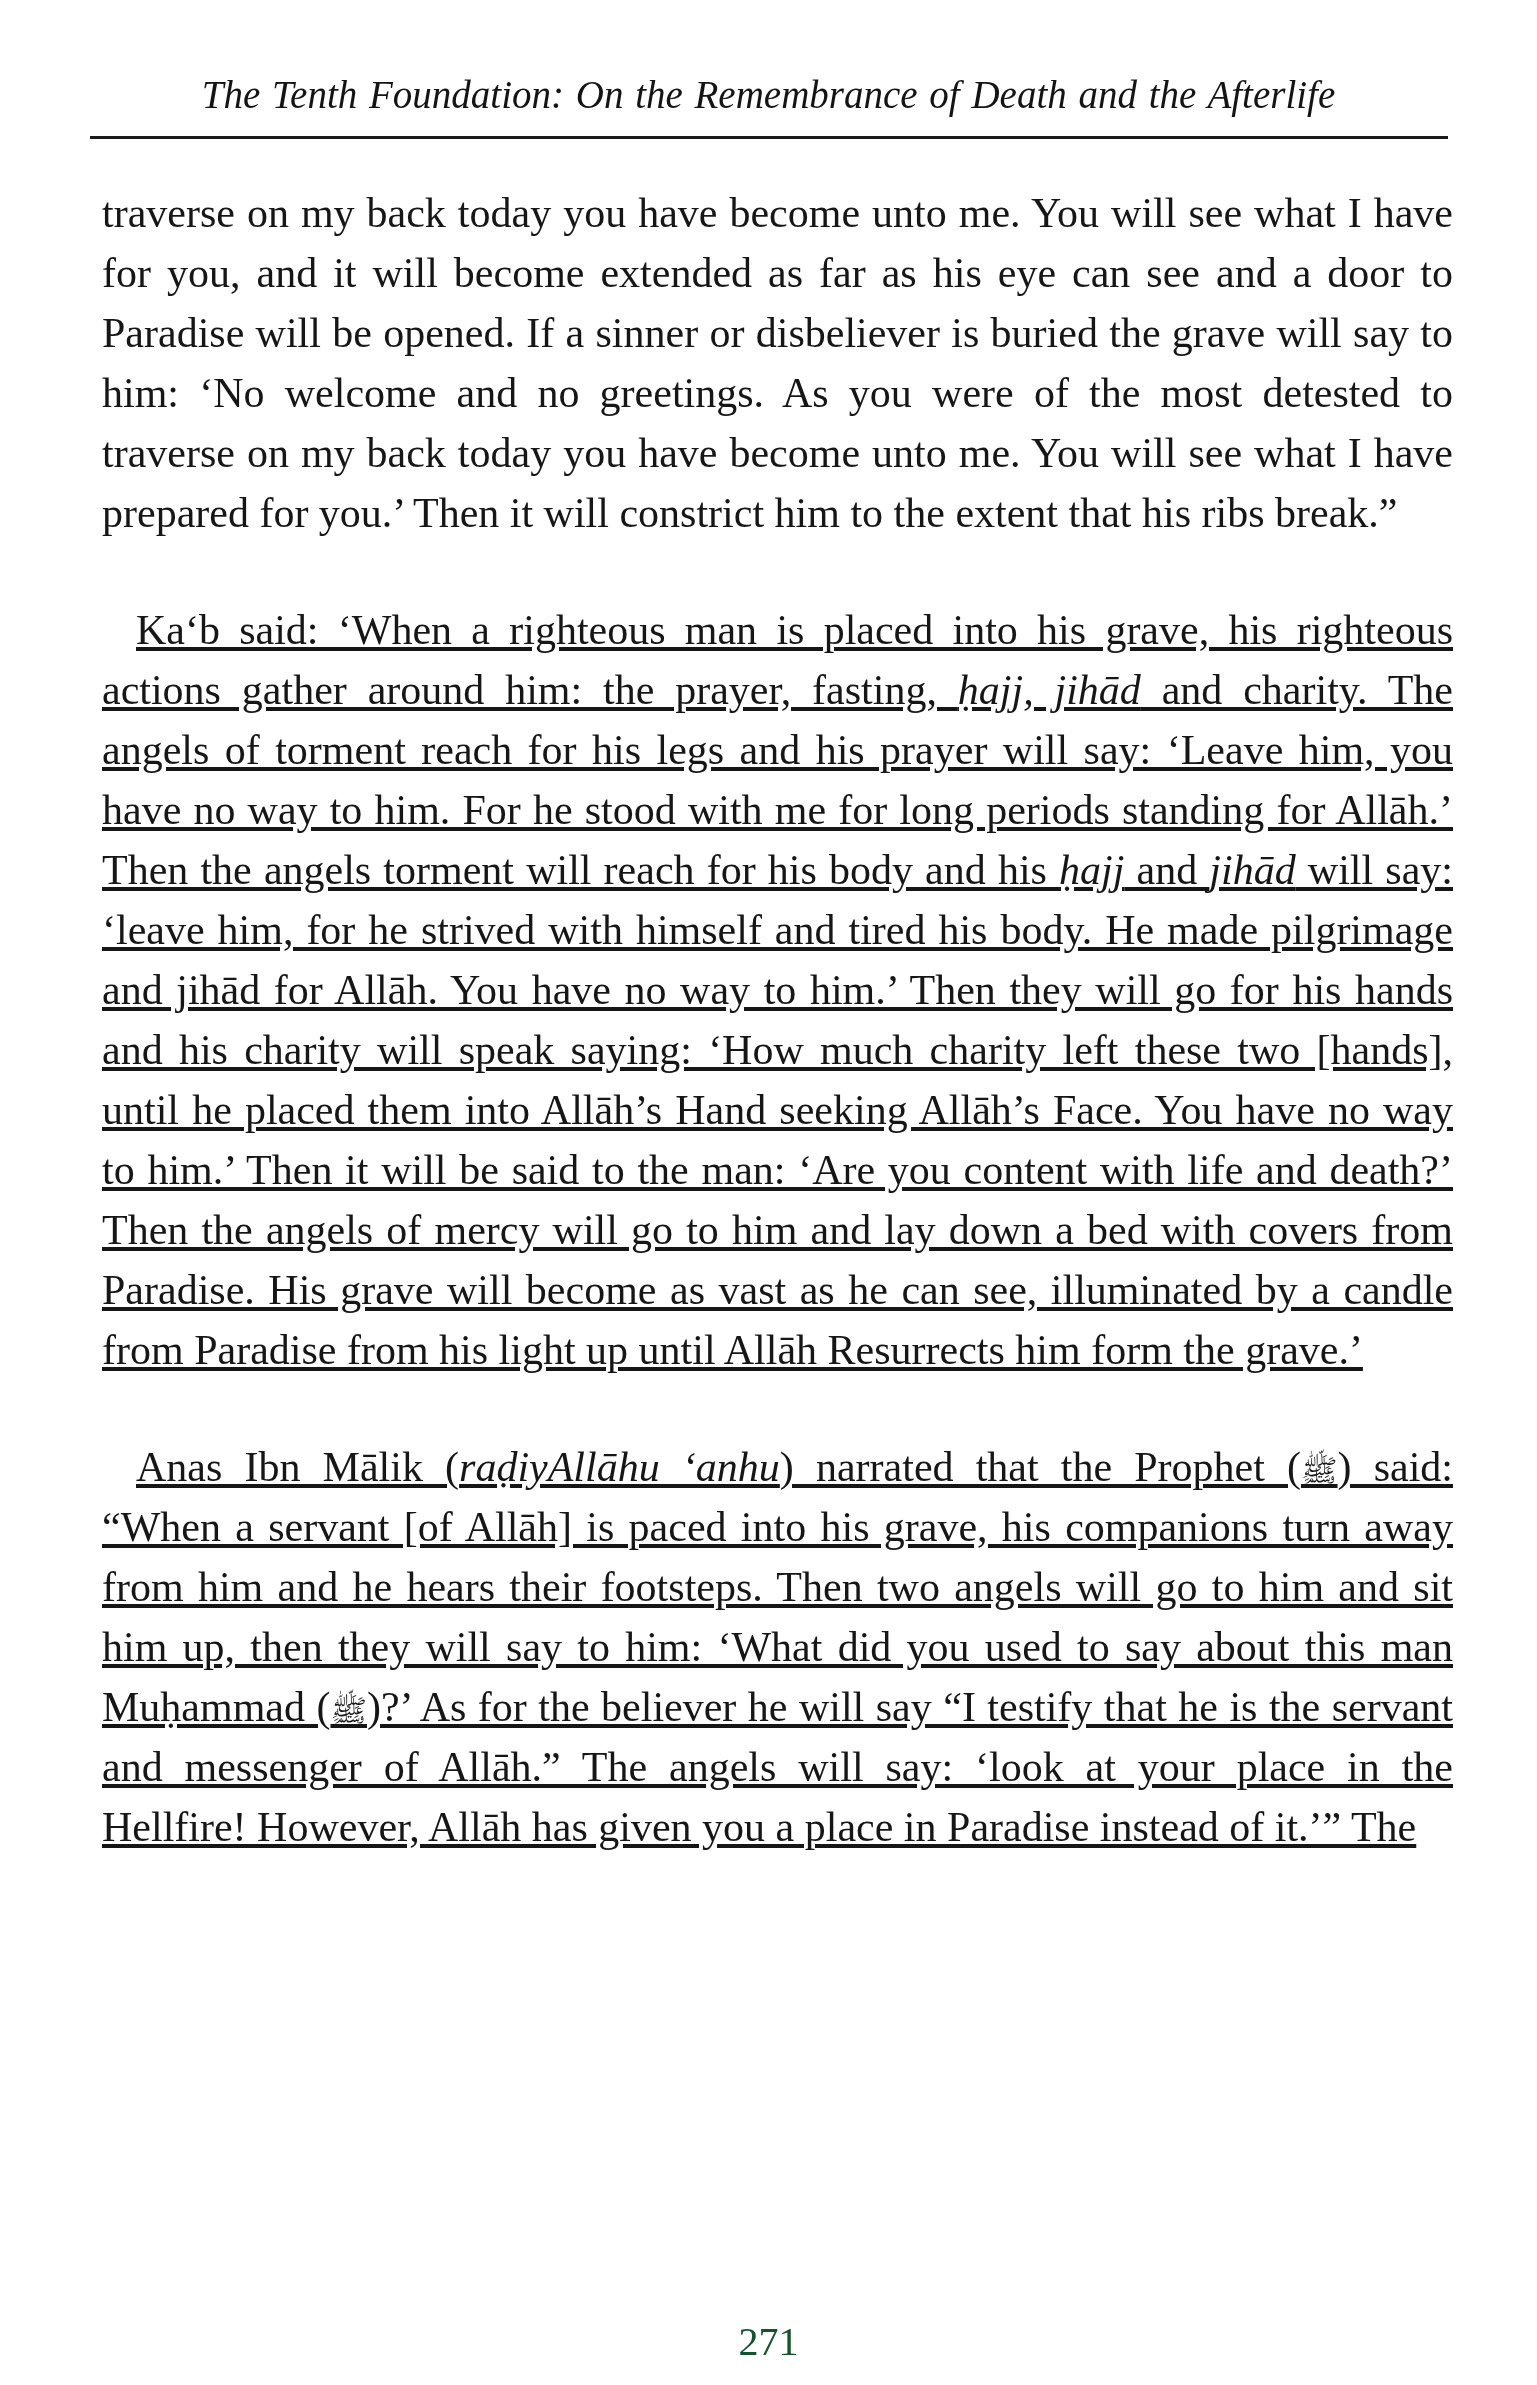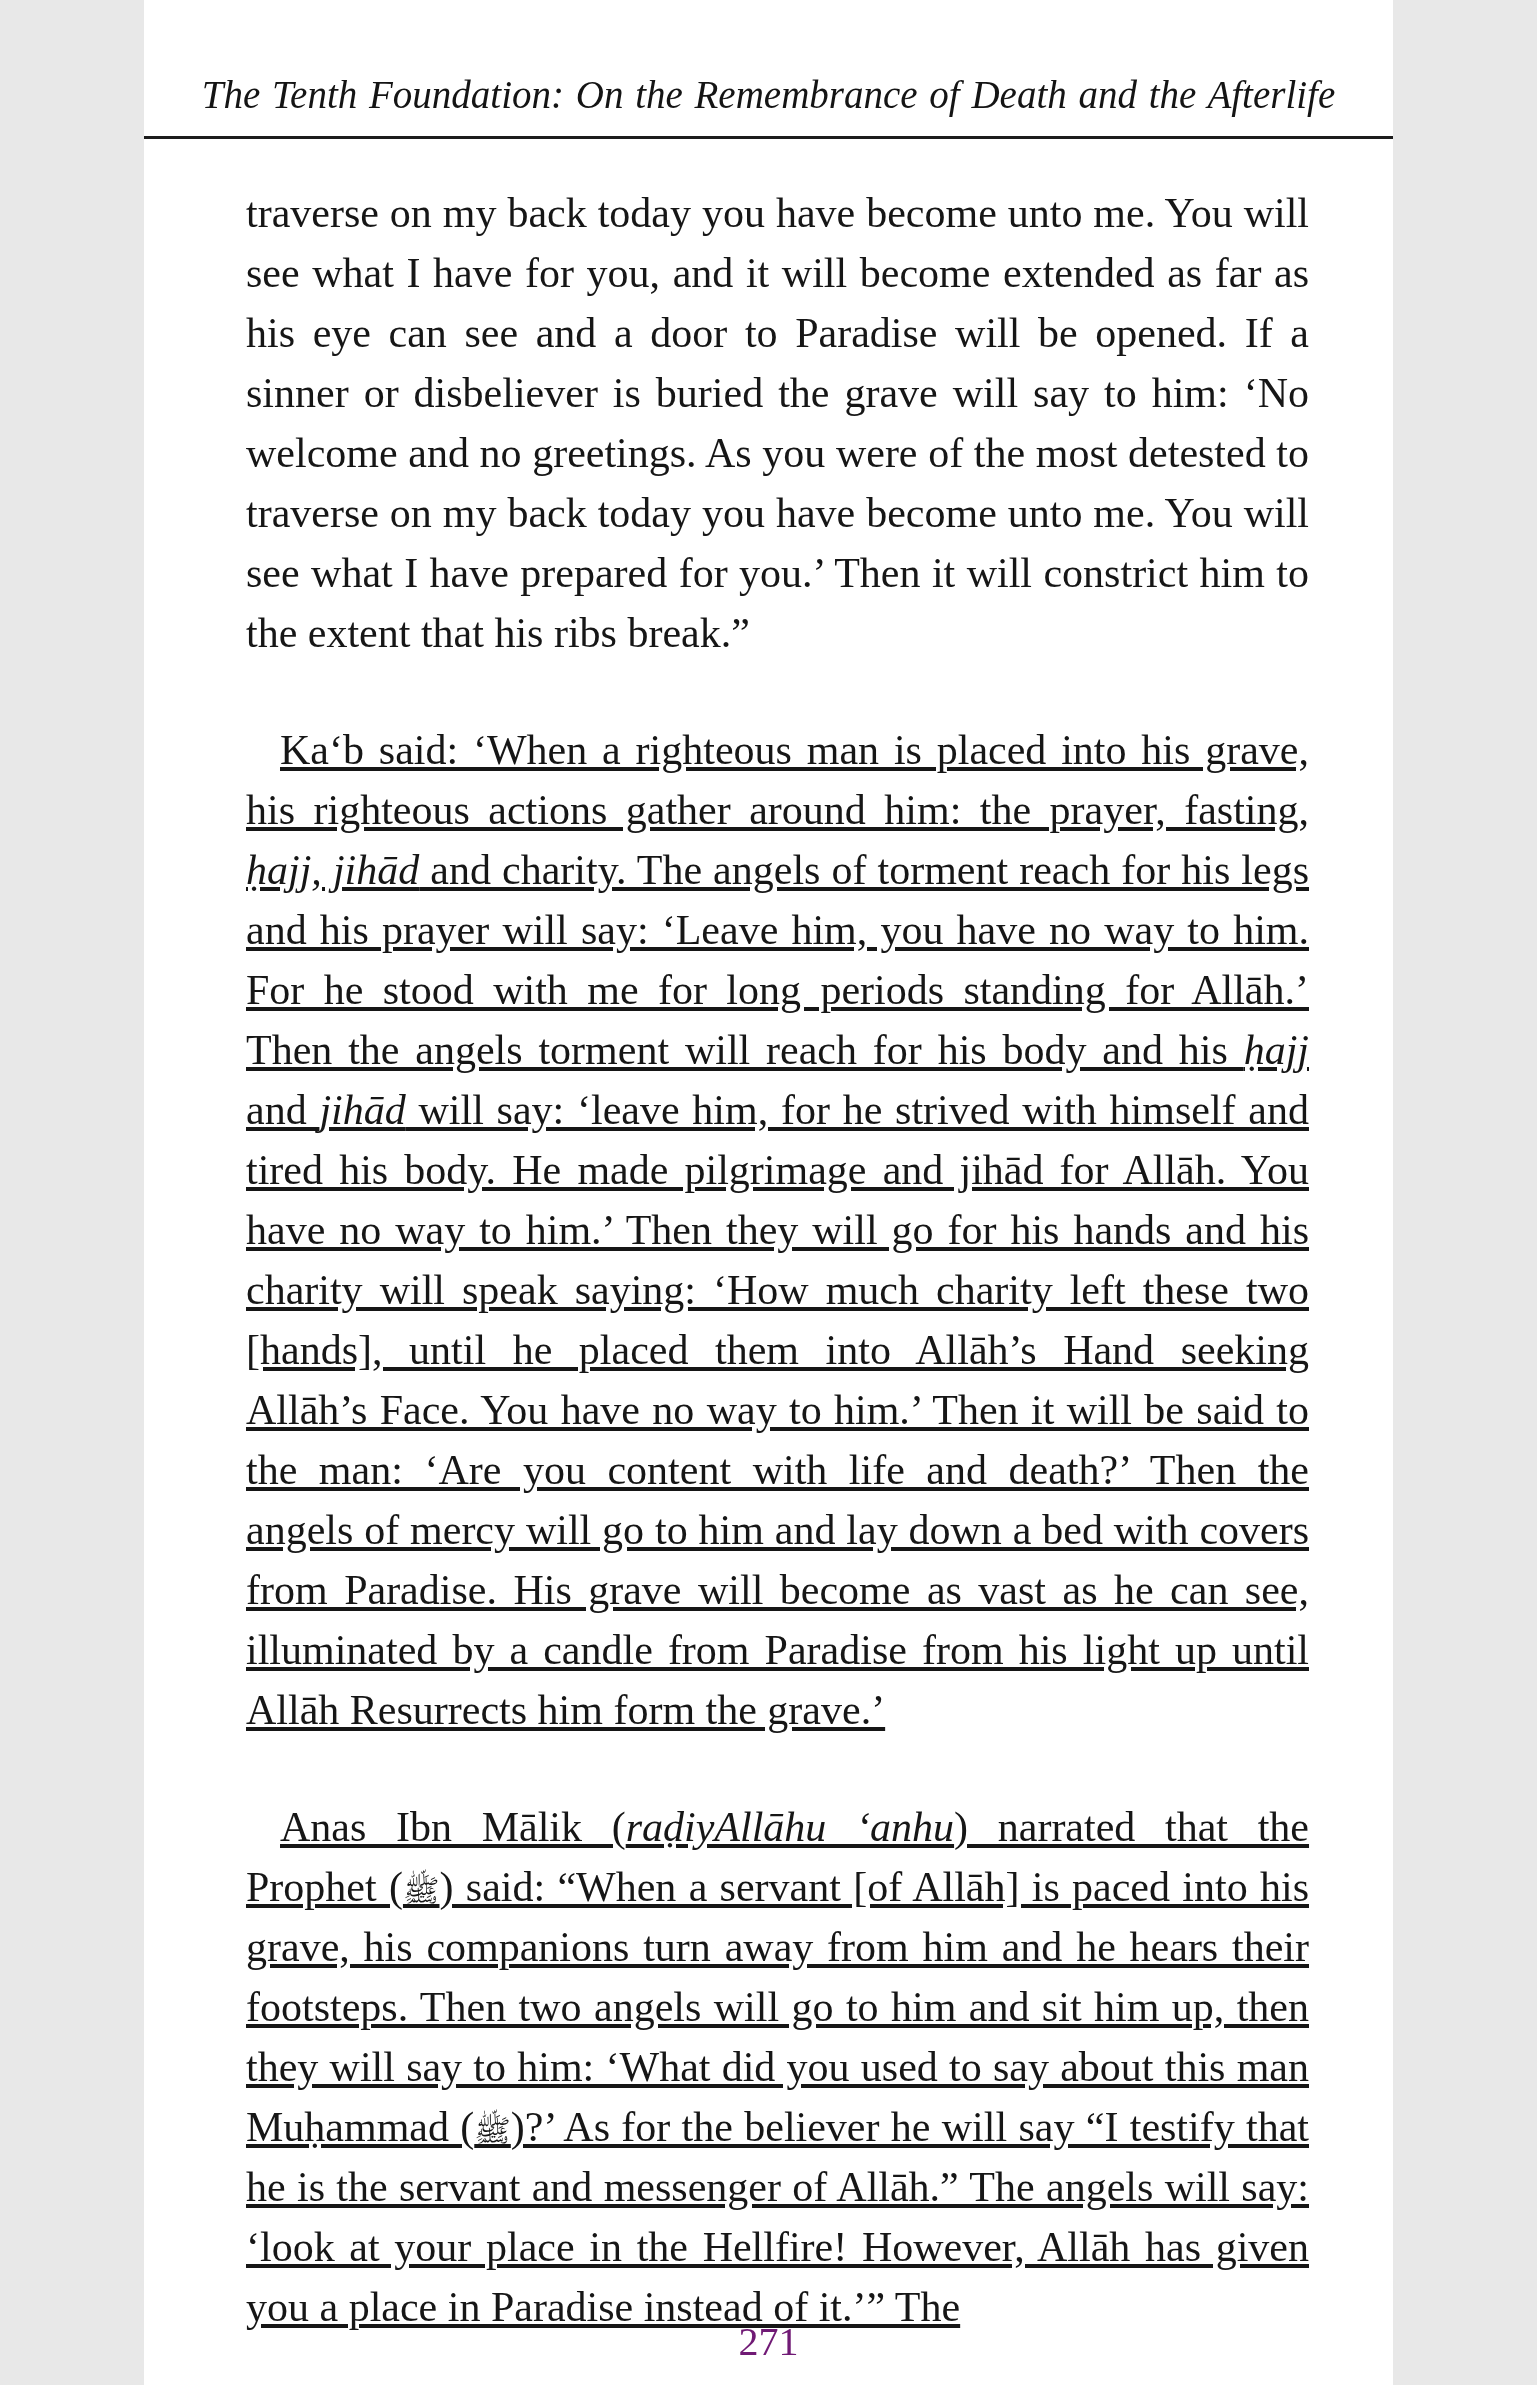--- a/index.html
+++ b/index.html
@@ -2,21 +2,21 @@
 <html><head>
 <meta charset="utf-8">
 <style>
   html, body {
     margin: 0;
     padding: 0;
     background: #e8e8e8;
   }
   .page {
     position: relative;
-    width: 1249px;
+    width: 1537px;
     height: 2385px;
     margin: 0 auto;
     background: #ffffff;
     color: #161616;
     font-family: "Liberation Serif", "DejaVu Serif", serif;
     overflow: hidden;
   }
   .page-header {
     padding-top: 72px;
   }
@@ -59,21 +59,21 @@
     font-size: 0.72em;
     line-height: 1;
   }
   .page-number {
     position: absolute;
     left: 0;
     right: 0;
     bottom: 20px;
     text-align: center;
     font-size: 40px;
-    color: #701a75;
+    color: #14532d;
   }
 </style>
 </head>
 <body>
 
 <div class="page">
 
   <header class="page-header">
     <div class="running-header">The Tenth Foundation: On the Remembrance of Death and the Afterlife</div>
     <hr class="header-rule">

